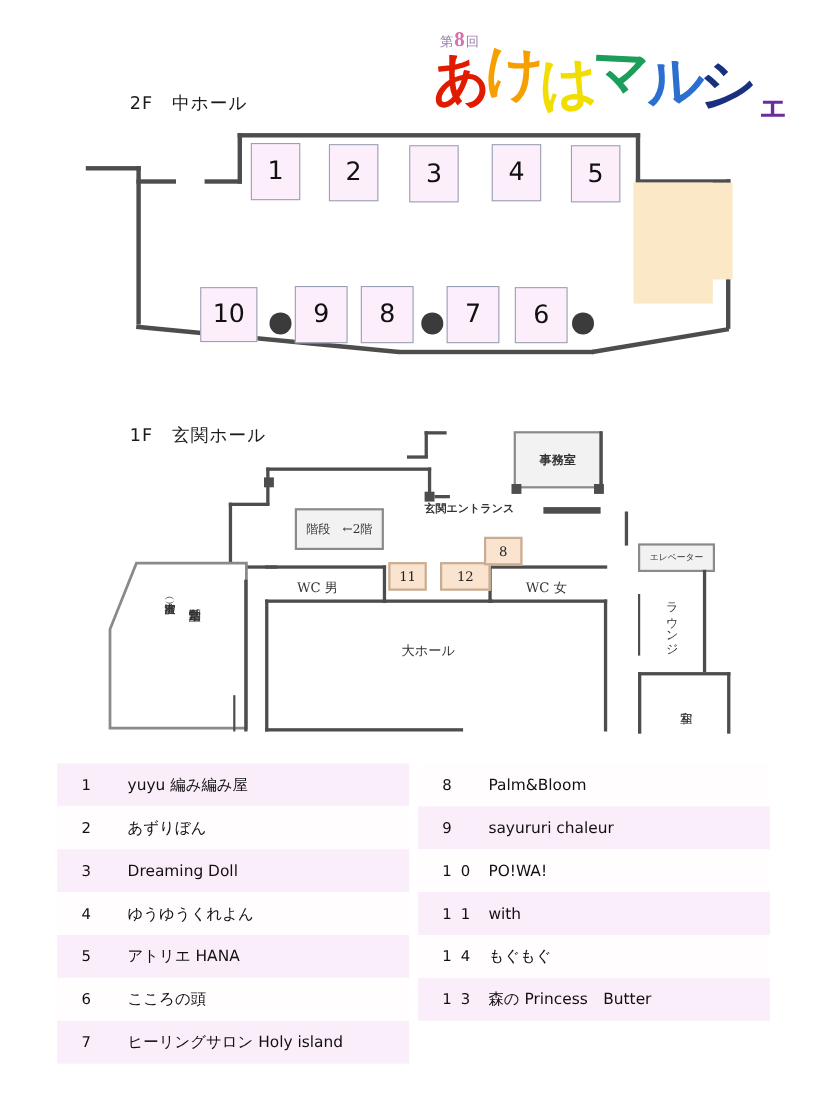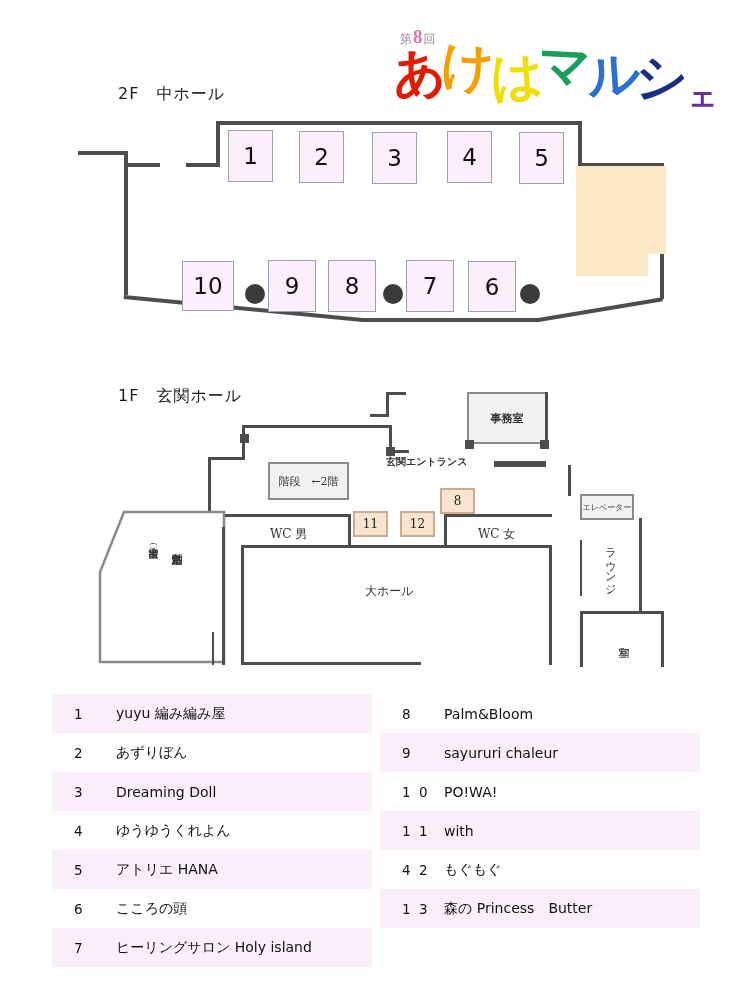--- a/index.html
+++ b/index.html
@@ -178,34 +178,34 @@
   <div class="wall" style="left:444px; top:514px; width:108px; height:3px;"></div>
   <div class="wall" style="left:444px; top:514px; width:3px; height:34px;"></div>
   <div class="wall" style="left:444px; top:545px; width:108px; height:3px;"></div>
   <div class="room-label" style="left:478px; top:526px; font-size:12px;">WC 女</div>
 
   <div class="wall" style="left:348px; top:545px; width:100px; height:3px;"></div>
 
   <div class="booth1f" style="left:353px; top:511px; width:35px; height:26px;">
       <span>11</span>
     </div>
-  <div class="booth1f" style="left:400px; top:511px; width:35px; height:26px;">
+  <div class="booth1f" style="left:400px; top:511px; width:46px; height:26px;">
       <span>12</span>
     </div>
   <div class="booth1f" style="left:440px; top:488px; width:35px; height:26px;">
       <span>8</span>
     </div>
 
   <div class="room-label" style="left:365px; top:583px; font-size:12px;">大ホール</div>
   <div class="wall" style="left:241px; top:545px; width:3px; height:120px;"></div>
   <div class="wall" style="left:241px; top:662px; width:180px; height:3px;"></div>
   <div class="wall" style="left:549px; top:545px; width:3px; height:120px;"></div>
 
   <div class="wall" style="left:568px; top:465px; width:3px; height:31px;"></div>
-  <div class="room" style="left:580px; top:494px; width:54px; height:26px;">
+  <div class="room" style="left:580px; top:494px; width:70px; height:26px;">
     <div class="room-label" style="left:50%; top:50%; transform:translate(-50%,-50%); font-size:8px;">エレベーター</div>
   </div>
 
   <div class="wall" style="left:639px; top:518px; width:3px; height:93px;"></div>
   <div class="wall" style="left:580px; top:540px; width:2px; height:56px;"></div>
   <div class="room-label vlabel" style="left:602px; top:540px; font-size:11px;">ラウンジ</div>
 
   <div class="wall" style="left:580px; top:611px; width:84px; height:3px;"></div>
   <div class="wall" style="left:580px; top:611px; width:3px; height:56px;"></div>
   <div class="wall" style="left:661px; top:611px; width:3px; height:56px;"></div>
@@ -265,21 +265,21 @@
       </div>
     <div class="vrow plain">
         <span class="vnum">1 0</span>
         <span class="vname">PO!WA!</span>
       </div>
     <div class="vrow alt">
         <span class="vnum">1 1</span>
         <span class="vname">with</span>
       </div>
     <div class="vrow plain">
-        <span class="vnum">4 2</span>
+        <span class="vnum">1 4</span>
         <span class="vname">もぐもぐ</span>
       </div>
     <div class="vrow alt">
         <span class="vnum">1 3</span>
         <span class="vname">森の Princess　Butter</span>
       </div>
   </div>
 </div>
 
 </body></html>

